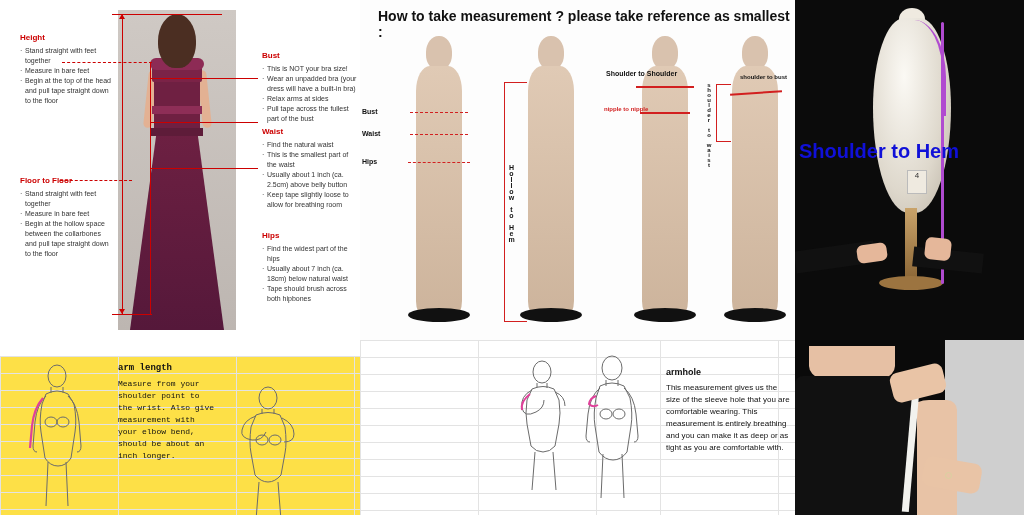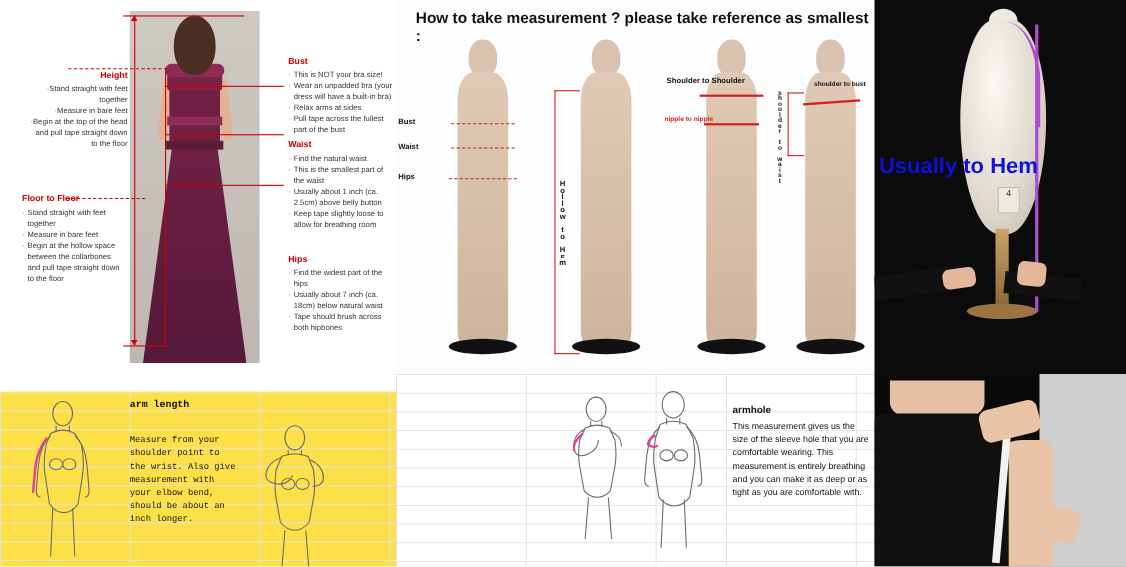--- a/index.html
+++ b/index.html
@@ -120,21 +120,21 @@
     <div class="hline" style="left:112px;top:314px;width:40px;"></div>
 
     <div class="vline" style="left:150px;top:62px;height:252px;"></div>
     <div class="hline" style="left:62px;top:62px;width:90px;border-top:1px dashed #c00;background:none;"></div>
 
     <div class="hline" style="left:150px;top:78px;width:108px;"></div>
     <div class="hline" style="left:150px;top:122px;width:108px;"></div>
     <div class="hline" style="left:150px;top:168px;width:108px;"></div>
     <div class="hline" style="left:60px;top:180px;width:72px;border-top:1px dashed #c00;background:none;"></div>
 
-    <div class="lbl" style="left:20px;top:63px;width:96px;text-align:right;">
+    <div class="lbl" style="left:20px;top:32px;width:96px;">
       <b>Height</b>
       <span class="li"><span class="bul">·</span><span>Stand straight with feet</span></span>
       <span class="li"><span class="bul"> </span><span>together</span></span>
       <span class="li"><span class="bul">·</span><span>Measure in bare feet</span></span>
       <span class="li"><span class="bul">·</span><span>Begin at the top of the head</span></span>
       <span class="li"><span class="bul"> </span><span>and pull tape straight down</span></span>
       <span class="li"><span class="bul"> </span><span>to the floor</span></span>
     </div>
 
     <div class="lbl" style="left:20px;top:175px;width:100px;">
@@ -229,21 +229,21 @@
     <div class="form-body"></div>
     <div class="formtag">4</div>
     <div class="form-stand"></div>
     <div class="form-foot"></div>
     <div class="tape-curve"></div>
     <div class="tape-vert"></div>
     <div class="sleeve" style="left:0px;top:246px;width:80px;height:22px;transform:rotate(-8deg);"></div>
     <div class="hand" style="left:62px;top:244px;width:30px;height:18px;transform:rotate(-8deg);"></div>
     <div class="sleeve" style="left:118px;top:250px;width:70px;height:20px;transform:rotate(6deg);"></div>
     <div class="hand" style="left:130px;top:238px;width:26px;height:22px;transform:rotate(6deg);"></div>
-    <div class="shoulder-hem">Usually to Hem</div>
+    <div class="shoulder-hem">Shoulder to Hem</div>
   </div>
 
   <div class="panel" id="panelD">
     <div class="grid"></div>
     <div class="sk" style="left:18px;top:6px;">
       <svg width="78" height="150" viewBox="0 0 78 150">
         <g fill="none" stroke="#6b6b6b" stroke-width="1">
           <ellipse cx="39" cy="14" rx="9" ry="11"></ellipse>
           <path d="M33 25 l0 6 M45 25 l0 6"></path>
           <path d="M28 32 q11 -6 22 0 l6 10 q3 16 1 28 l-4 26 q-5 8 -13 8 q-8 0 -13 -8 l-4 -26 q-2 -12 1 -28 z"></path>
@@ -251,21 +251,21 @@
           <path d="M50 34 q9 8 11 26 l2 24 q0 6 -4 6"></path>
           <path d="M30 100 l-2 44 M48 100 l2 44"></path>
           <ellipse cx="33" cy="60" rx="6" ry="5"></ellipse>
           <ellipse cx="45" cy="60" rx="6" ry="5"></ellipse>
         </g>
         <path d="M25 36 q-9 10 -11 28 l-2 22" fill="none" stroke="#e0409a" stroke-width="2.2"></path>
       </svg>
     </div>
     <div class="note" style="left:118px;top:6px;width:96px;">
       <b>arm length</b>
-      <div style="margin-top:19px;">Measure from your shoulder point to the wrist. Also give measurement with your elbow bend, should be about an inch longer.</div>
+      <div style="margin-top:2px;">Measure from your shoulder point to the wrist. Also give measurement with your elbow bend, should be about an inch longer.</div>
     </div>
     <div class="sk" style="left:228px;top:26px;">
       <svg width="86" height="140" viewBox="0 0 86 140">
         <g fill="none" stroke="#6b6b6b" stroke-width="1">
           <ellipse cx="40" cy="16" rx="9" ry="11"></ellipse>
           <path d="M34 27 l0 5 M46 27 l0 5"></path>
           <path d="M28 33 q12 -5 24 0 l5 12 q2 16 0 26 l-4 22 q-6 7 -13 7 q-7 0 -13 -7 l-4 -22 q-2 -10 0 -26 z"></path>
           <path d="M28 34 q-12 4 -14 14 q-2 8 10 10 q10 1 14 -8"></path>
           <path d="M54 36 q12 6 12 16 q0 8 -10 8"></path>
           <path d="M31 100 l-3 38 M50 100 l3 38"></path>

